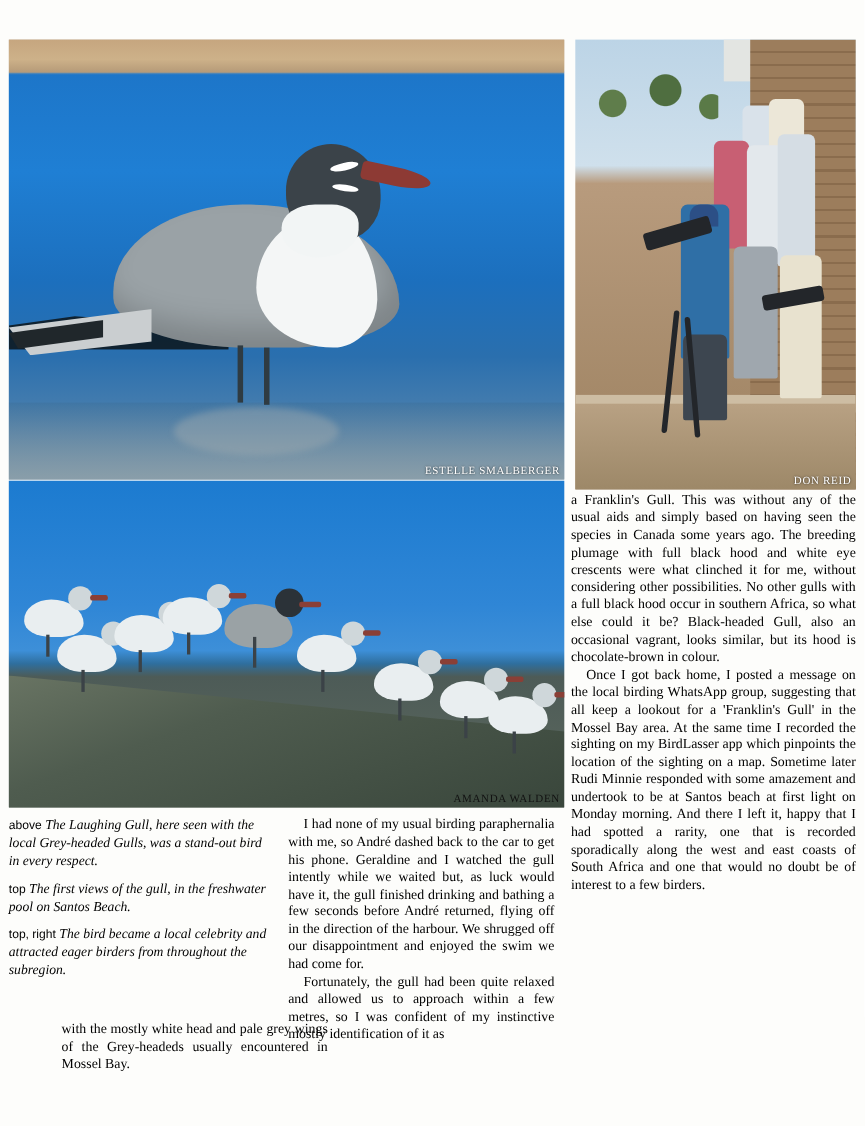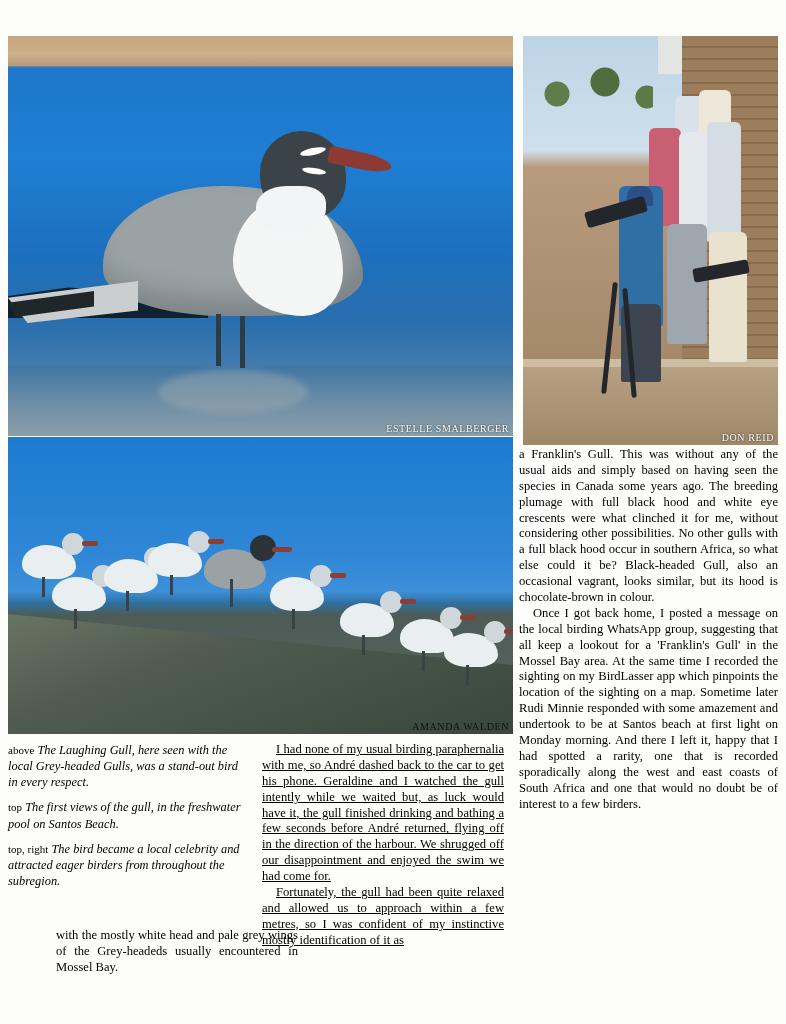--- a/index.html
+++ b/index.html
@@ -176,42 +176,42 @@
   .flock-gull .lg { position:absolute; width:3px; height:20px; background:#3b4247; bottom:-18px; }
 
   
   .caption-col {
     position: absolute;
     left: 8px; top: 742px; width: 242px;
     font-size: 12.4px; line-height: 1.3;
   }
   .cap-block { margin-bottom: 9px; }
   .cap-lead {
-    font-family: Liberation Serif, serif;
+    font-family: Liberation Sans, sans-serif;
     font-size: 11px;
   }
   .cap-italic { font-style: italic; }
 
   .body-col {
     position: absolute;
     font-size: 12.6px;
     line-height: 1.262;
     text-align: justify;
     hyphens: auto;
   }
   .body-col p { margin: 0; text-indent: 14px; }
   .body-col p.first { text-indent: 14px; }
 
   #col-left-cont {
     left: 8px; top: 928px; width: 242px; margin-left: 48px;
   }
   #col-left-cont p { text-indent: 0; }
 
   #col-mid {
-    left: 262px; top: 742px; width: 242px; text-decoration: underline;
+    left: 262px; top: 742px; width: 242px;
   }
   #col-right {
     left: 519px; top: 447px; width: 259px;
   }
   #col-right p.first { text-indent: 0; }
 </style>
 </head>
 <body>
 
 <div class="page">

